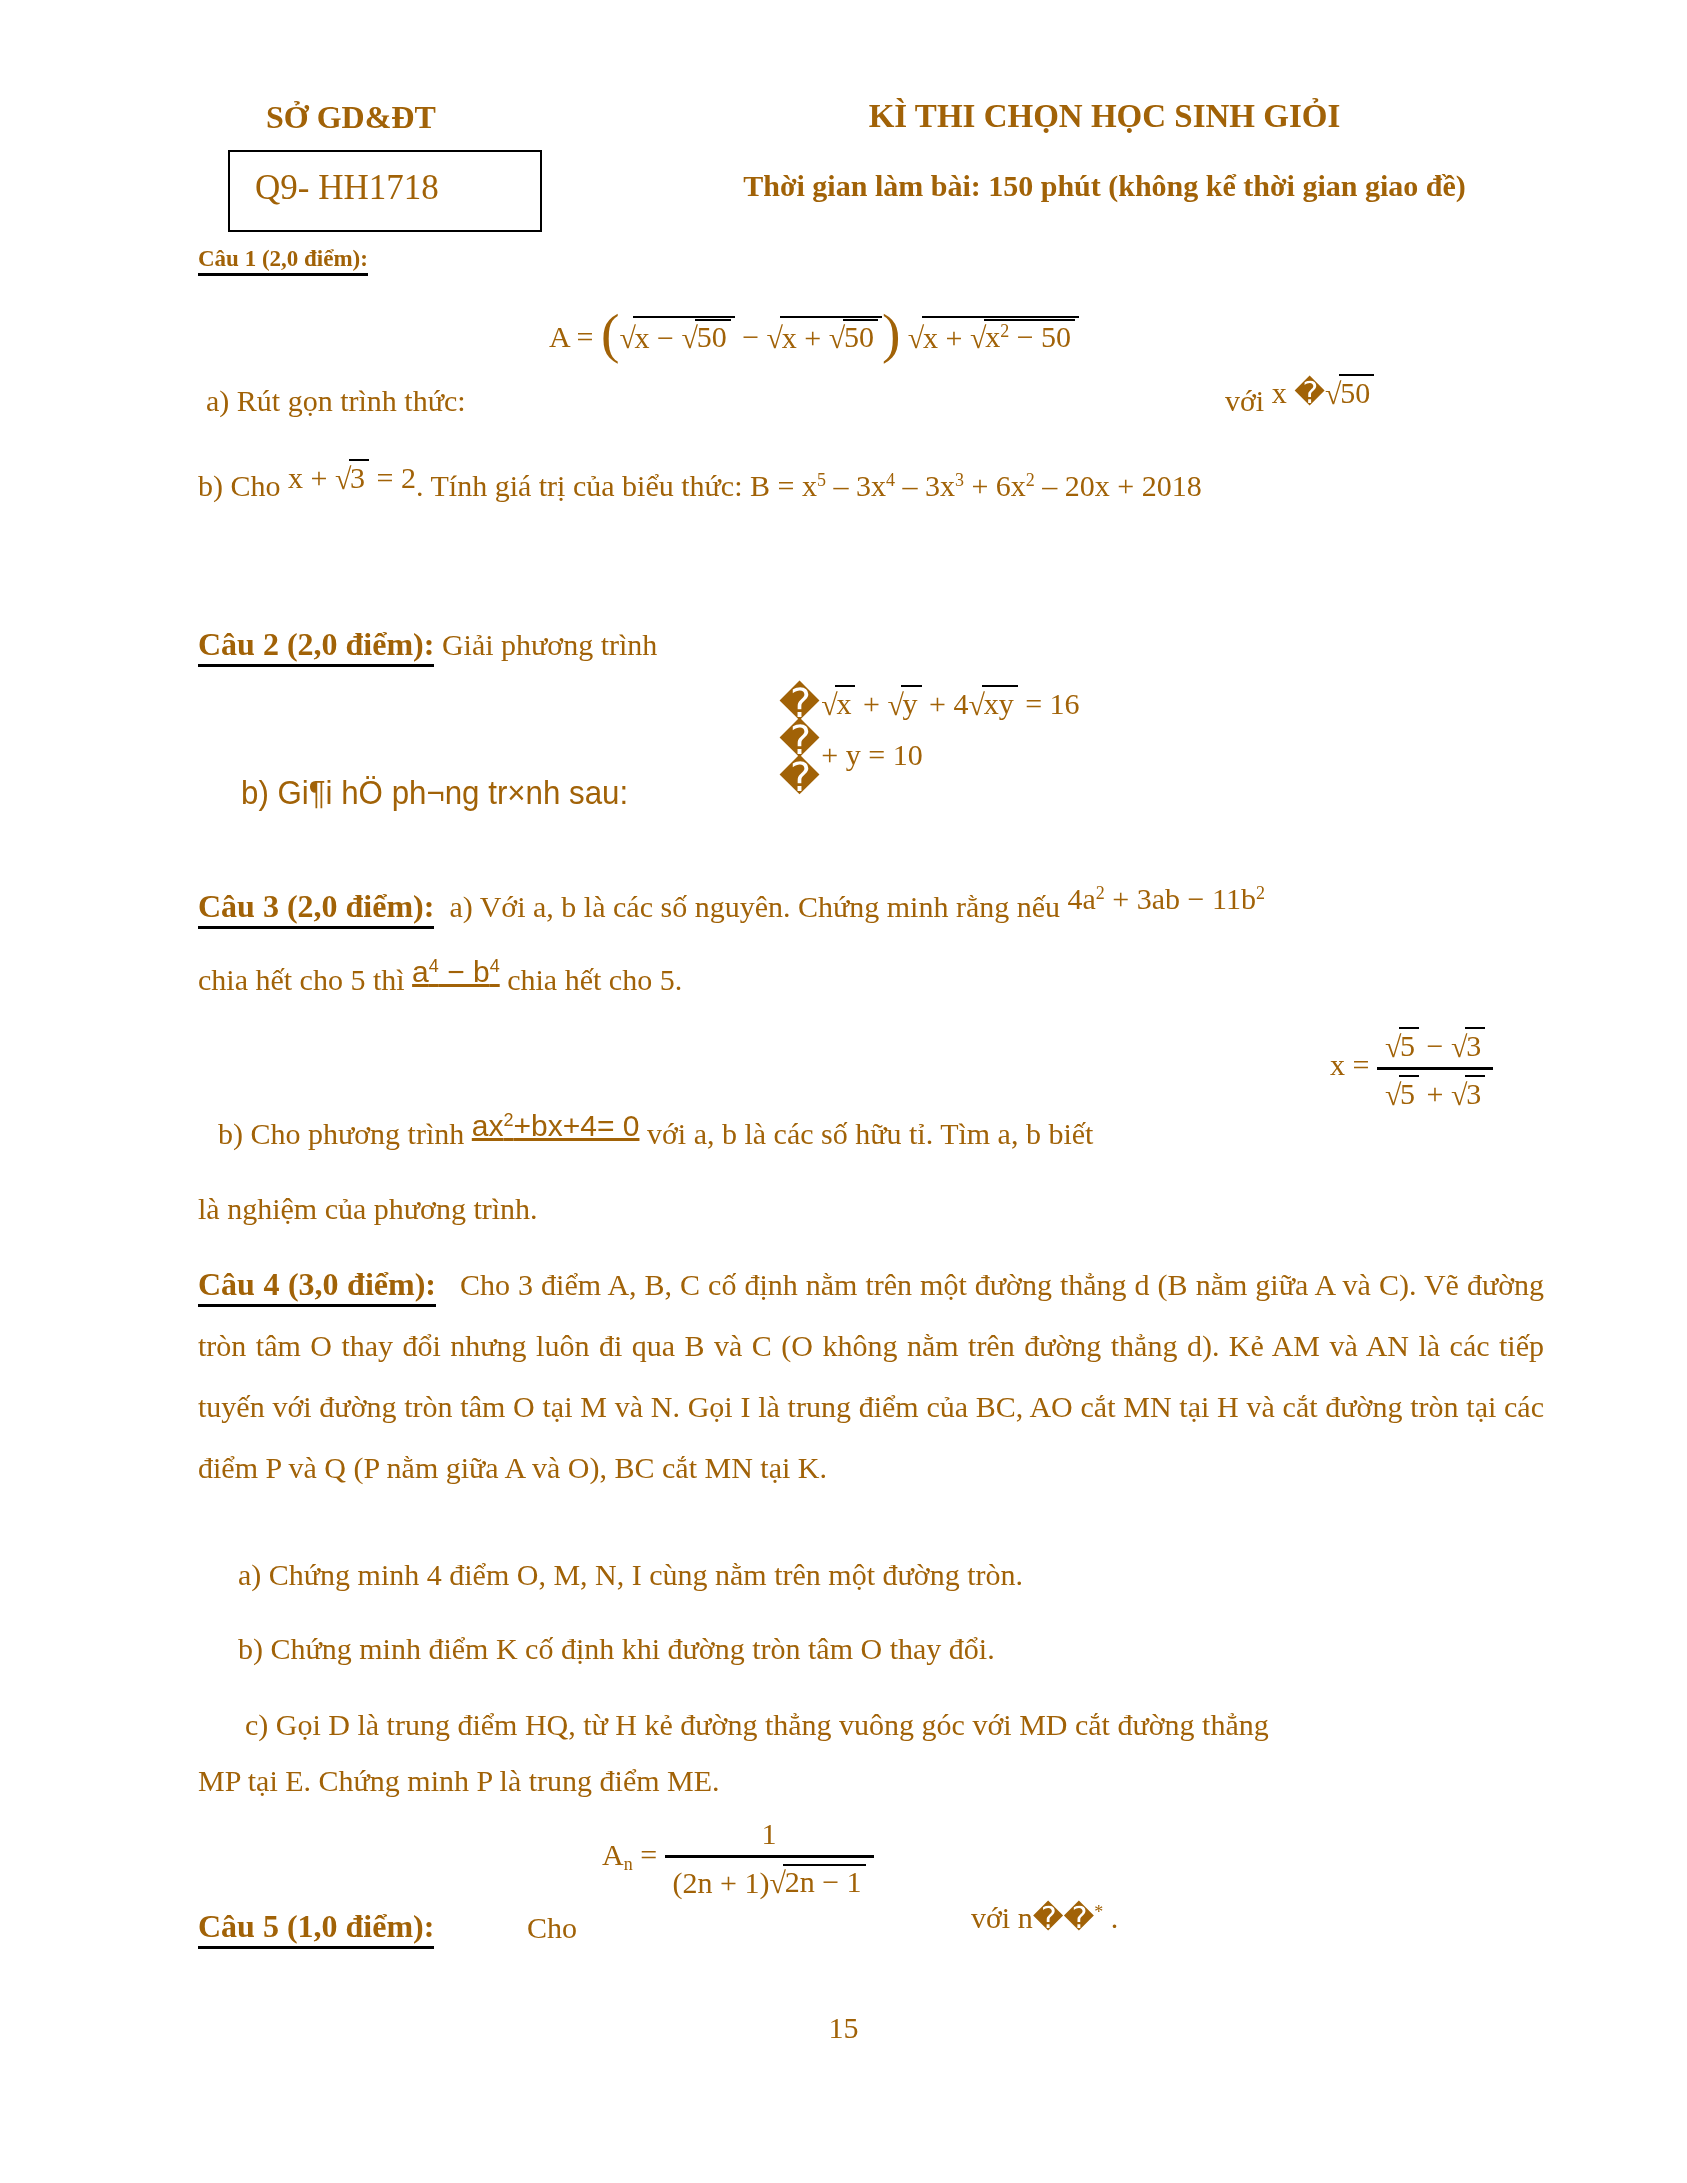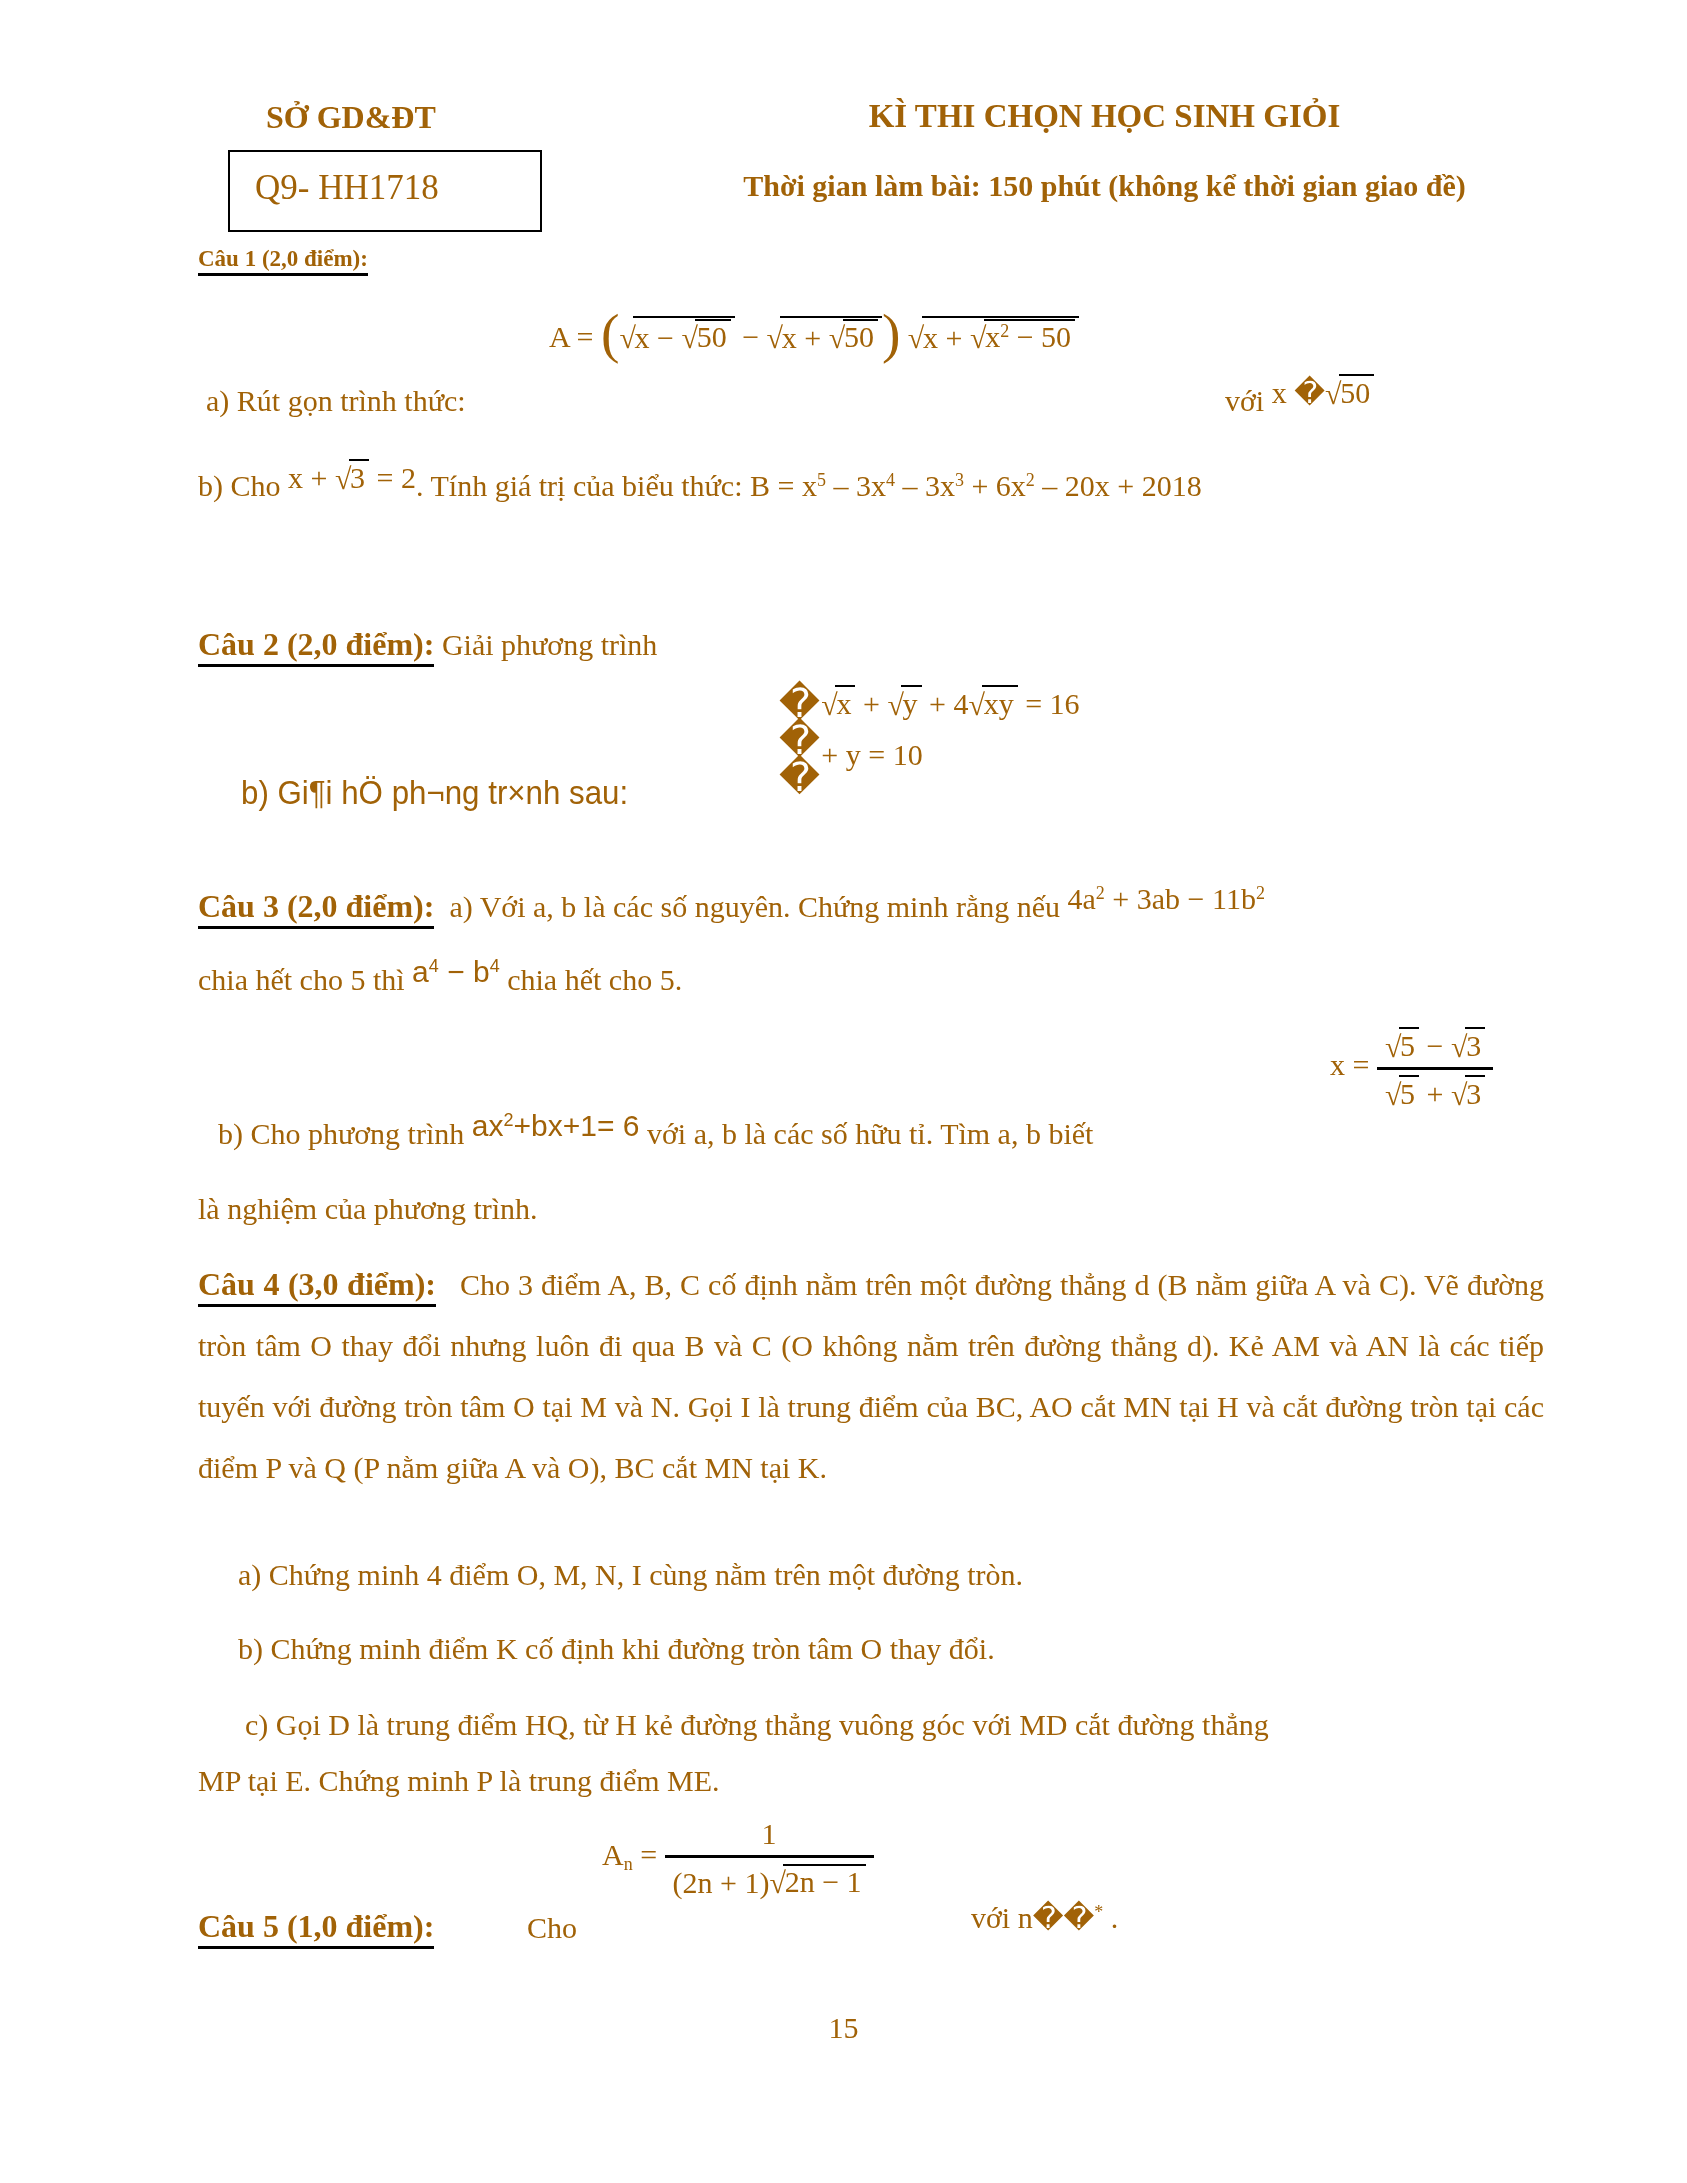--- a/index.html
+++ b/index.html
@@ -1,21 +1,21 @@
 <!DOCTYPE html>
 <html style="font-size:10.6px"><head>
 <meta charset="utf-8">
 <style>
   html,body{margin:0;padding:0;background:#e8e8e8;}
   .page{position:relative;width:1687px;height:2183px;background:#ffffff;color:#a16207;
         font-family:"Liberation Serif",serif;font-size:30px;overflow:hidden;}
   .abs{position:absolute;}
   .b{font-weight:bold;}
   .u{border-bottom:3.3px solid #000;padding-bottom:2px;}
-  .sans{font-family:"Liberation Sans",sans-serif;}
+  .sans{font-family:"Liberation Sans",sans-serif;text-decoration:underline;}
   .narrow{font-family:"Liberation Sans",sans-serif;transform:scaleX(.92);transform-origin:left;}
   .raised{display:inline-block;transform:translateY(-8px);}
   sup{font-size:60%;vertical-align:baseline;position:relative;top:-0.55em;line-height:0;}
   sub{font-size:60%;vertical-align:baseline;position:relative;top:0.28em;line-height:0;}
   .sqrt{white-space:nowrap;display:inline-block;line-height:1.05;}
   .rs{display:inline-block;margin-right:-2.6px;transform:translateY(0.7px);}
   .rb{display:inline-block;border-top:2.6px solid #000;padding:0.7px 4px 0 1.3px;}
   .rb .rb{border-top-width:2px;}
   .frac{display:inline-block;vertical-align:middle;text-align:center;line-height:1.1;}
   .fn{display:block;padding:0 8px 5.3px;}
@@ -78,21 +78,21 @@
   </div>
 
   <div class="abs" style="left:198px;top:888px;font-size:32px;white-space:nowrap;">
     <span class="b u">Câu 3 (2,0 điểm):</span><span style="font-size:30px;white-space:pre;">  a) Với a, b là các số nguyên. Chứng minh rằng nếu </span><span style="font-size:30px;"><span class="raised"><span>4a</span><sup>2</sup><span> + 3ab − 11b</span><sup>2</sup></span></span>
   </div>
 
   <div class="abs line" style="left:198px;top:961px;"><span>chia hết cho 5 thì </span><span class="sans raised"><span>a</span><sup>4</sup><span> − b</span><sup>4</sup></span><span> chia hết cho 5.</span></div>
 
   <div class="abs" style="left:1330px;top:1027px;"><span>x = </span><span class="frac"><span class="fn"><span class="sqrt"><span class="rs">√</span><span class="rb"><span>5</span></span></span><span> − </span><span class="sqrt"><span class="rs">√</span><span class="rb"><span>3</span></span></span></span><span class="fd"><span class="sqrt"><span class="rs">√</span><span class="rb"><span>5</span></span></span><span> + </span><span class="sqrt"><span class="rs">√</span><span class="rb"><span>3</span></span></span></span></span></div>
 
-  <div class="abs line" style="left:218px;top:1115px;"><span>b) Cho phương trình </span><span class="sans raised"><span>ax</span><sup>2</sup><span>+bx+1= 6</span></span><span> với a, b là các số hữu tỉ. Tìm a, b biết</span></div>
+  <div class="abs line" style="left:218px;top:1115px;"><span>b) Cho phương trình </span><span class="sans raised"><span>ax</span><sup>2</sup><span>+bx+4= 0</span></span><span> với a, b là các số hữu tỉ. Tìm a, b biết</span></div>
 
   <div class="abs line" style="left:198px;top:1190px;">là nghiệm của phương trình.</div>
 
   <div class="abs just" style="left:198px;top:1254px;width:1346px;">
     <span class="b u" style="font-size:32px;">Câu 4 (3,0 điểm):</span><span style="white-space:pre-wrap;">   Cho 3 điểm A, B, C cố định nằm trên một đường thẳng d (B nằm giữa A và C). Vẽ đường tròn tâm O thay đổi nhưng luôn đi qua B và C (O không nằm trên đường thẳng d). Kẻ AM và AN là các tiếp tuyến với đường tròn tâm O tại M và N. Gọi I là trung điểm của BC, AO cắt MN tại H và cắt đường tròn tại các điểm P và Q (P nằm giữa A và O), BC cắt MN tại K.</span>
   </div>
 
   <div class="abs line" style="left:238px;top:1556px;">a) Chứng minh 4 điểm O, M, N, I cùng nằm trên một đường tròn.</div>
 
   <div class="abs line" style="left:238px;top:1630px;">b) Chứng minh điểm K cố định khi đường tròn tâm O thay đổi.</div>

